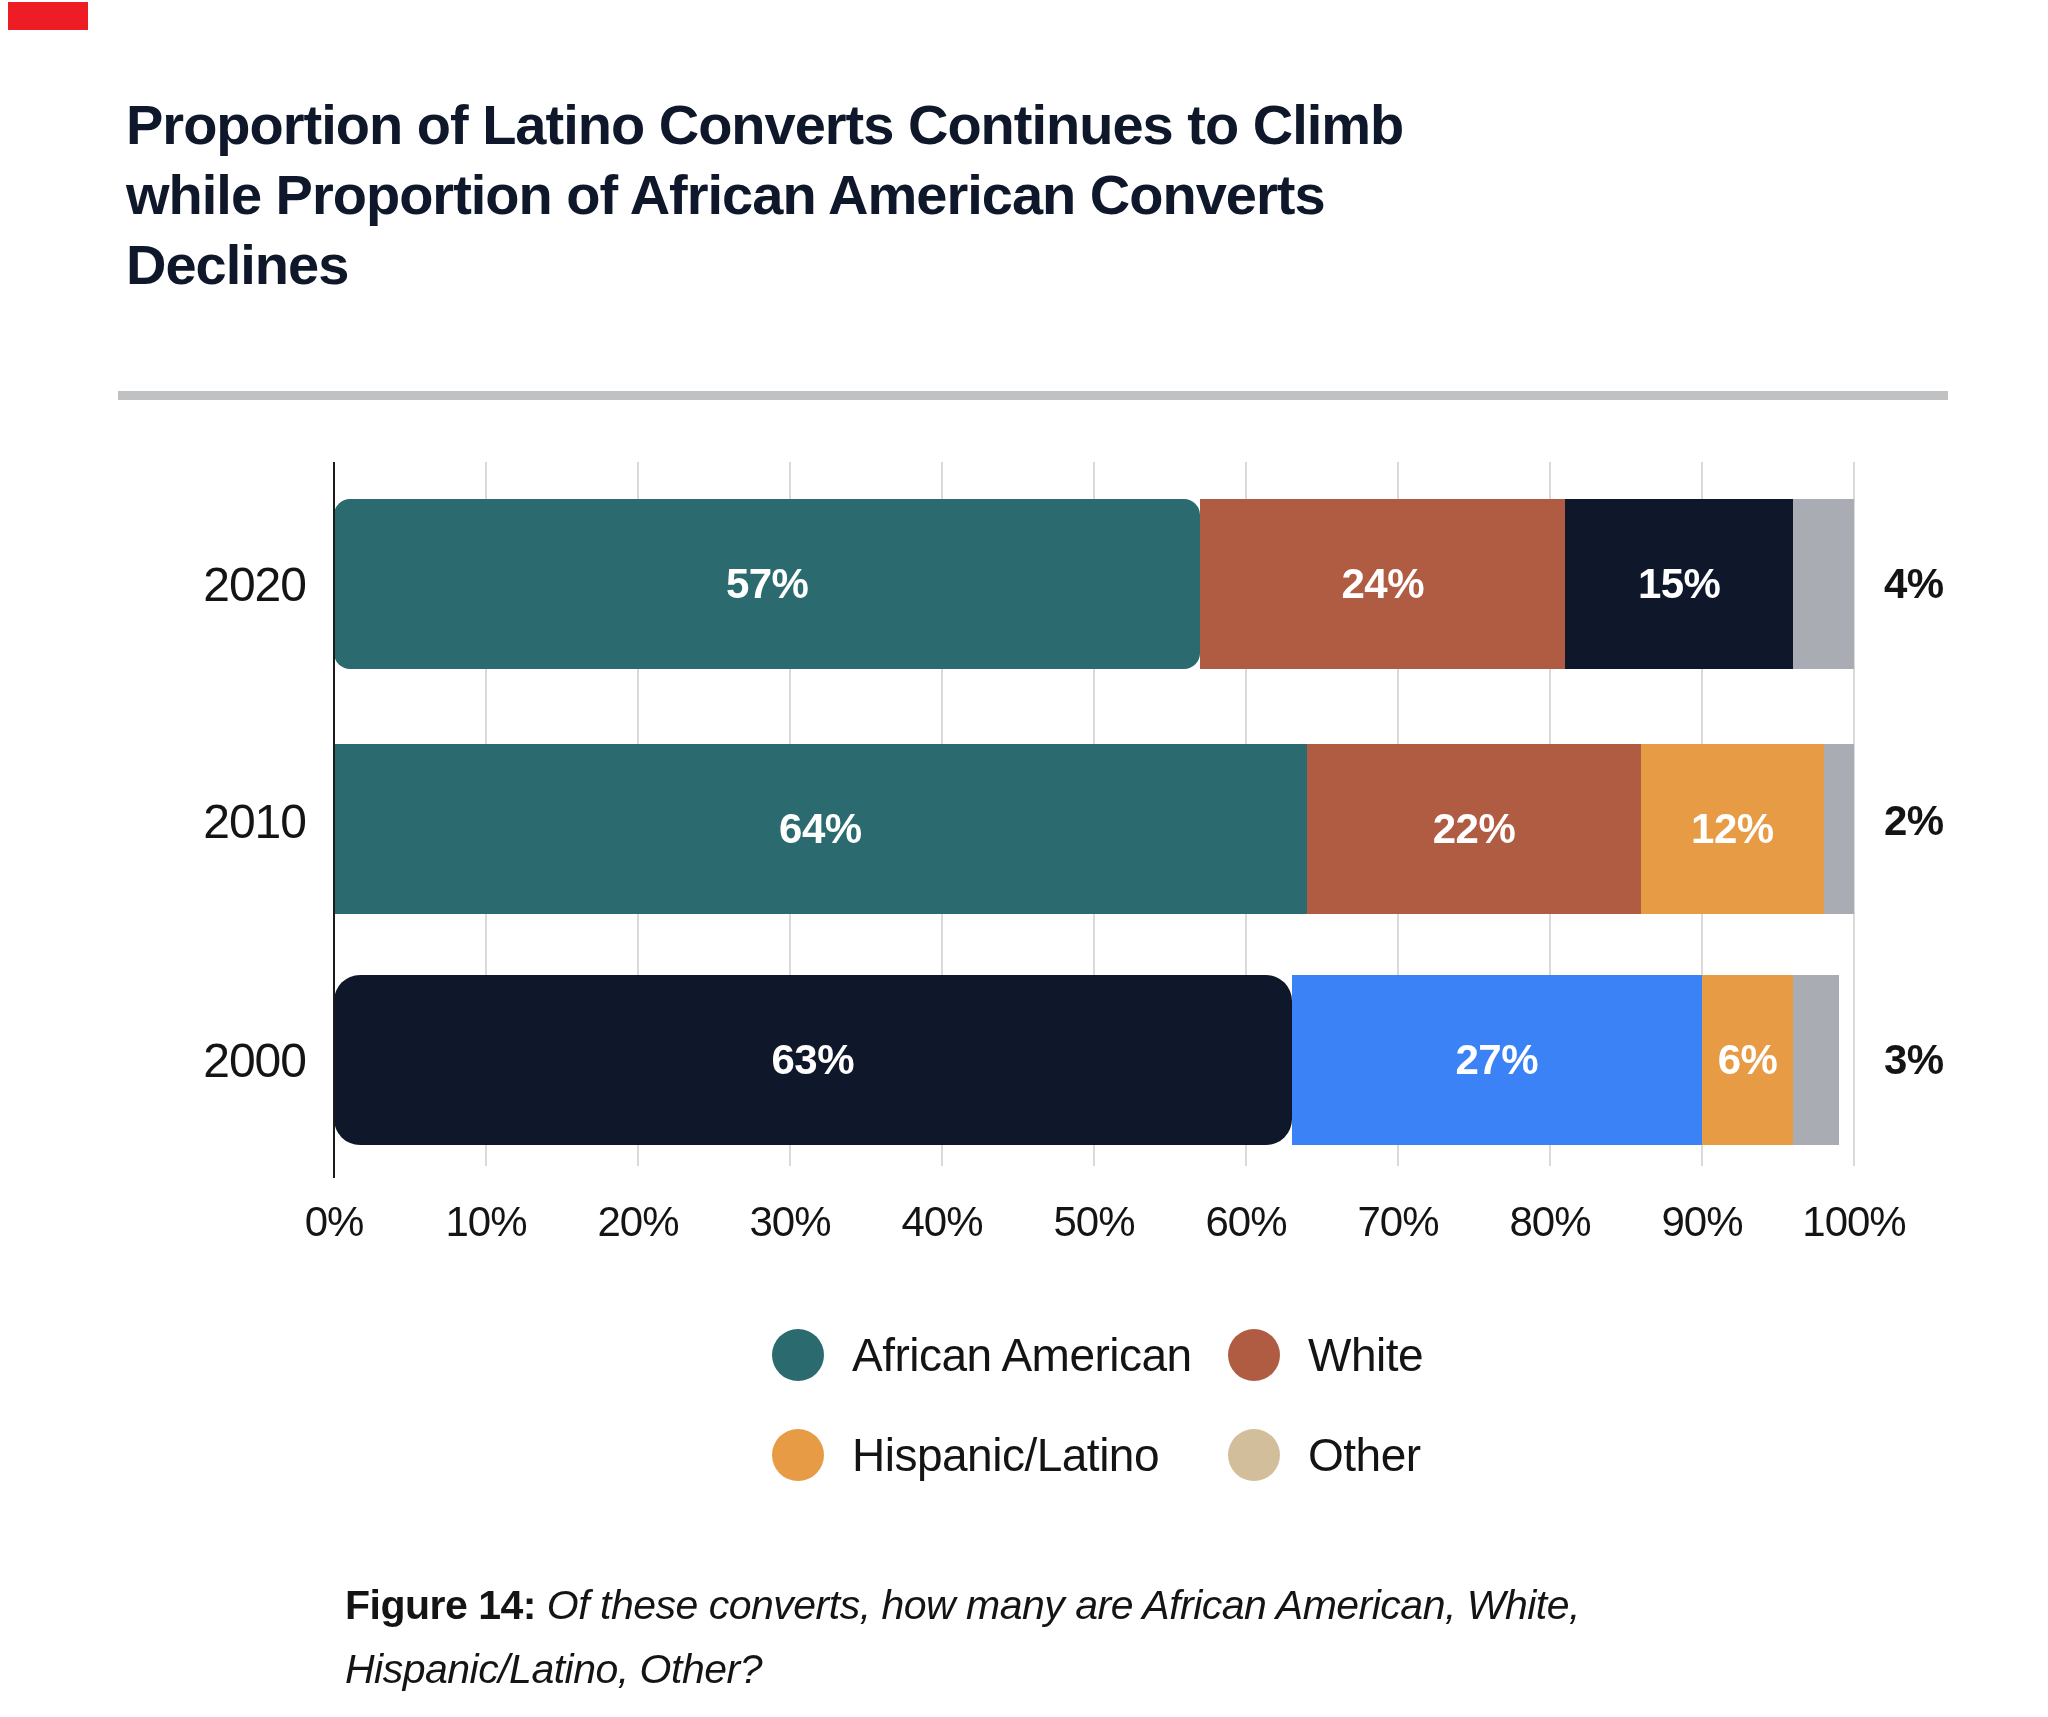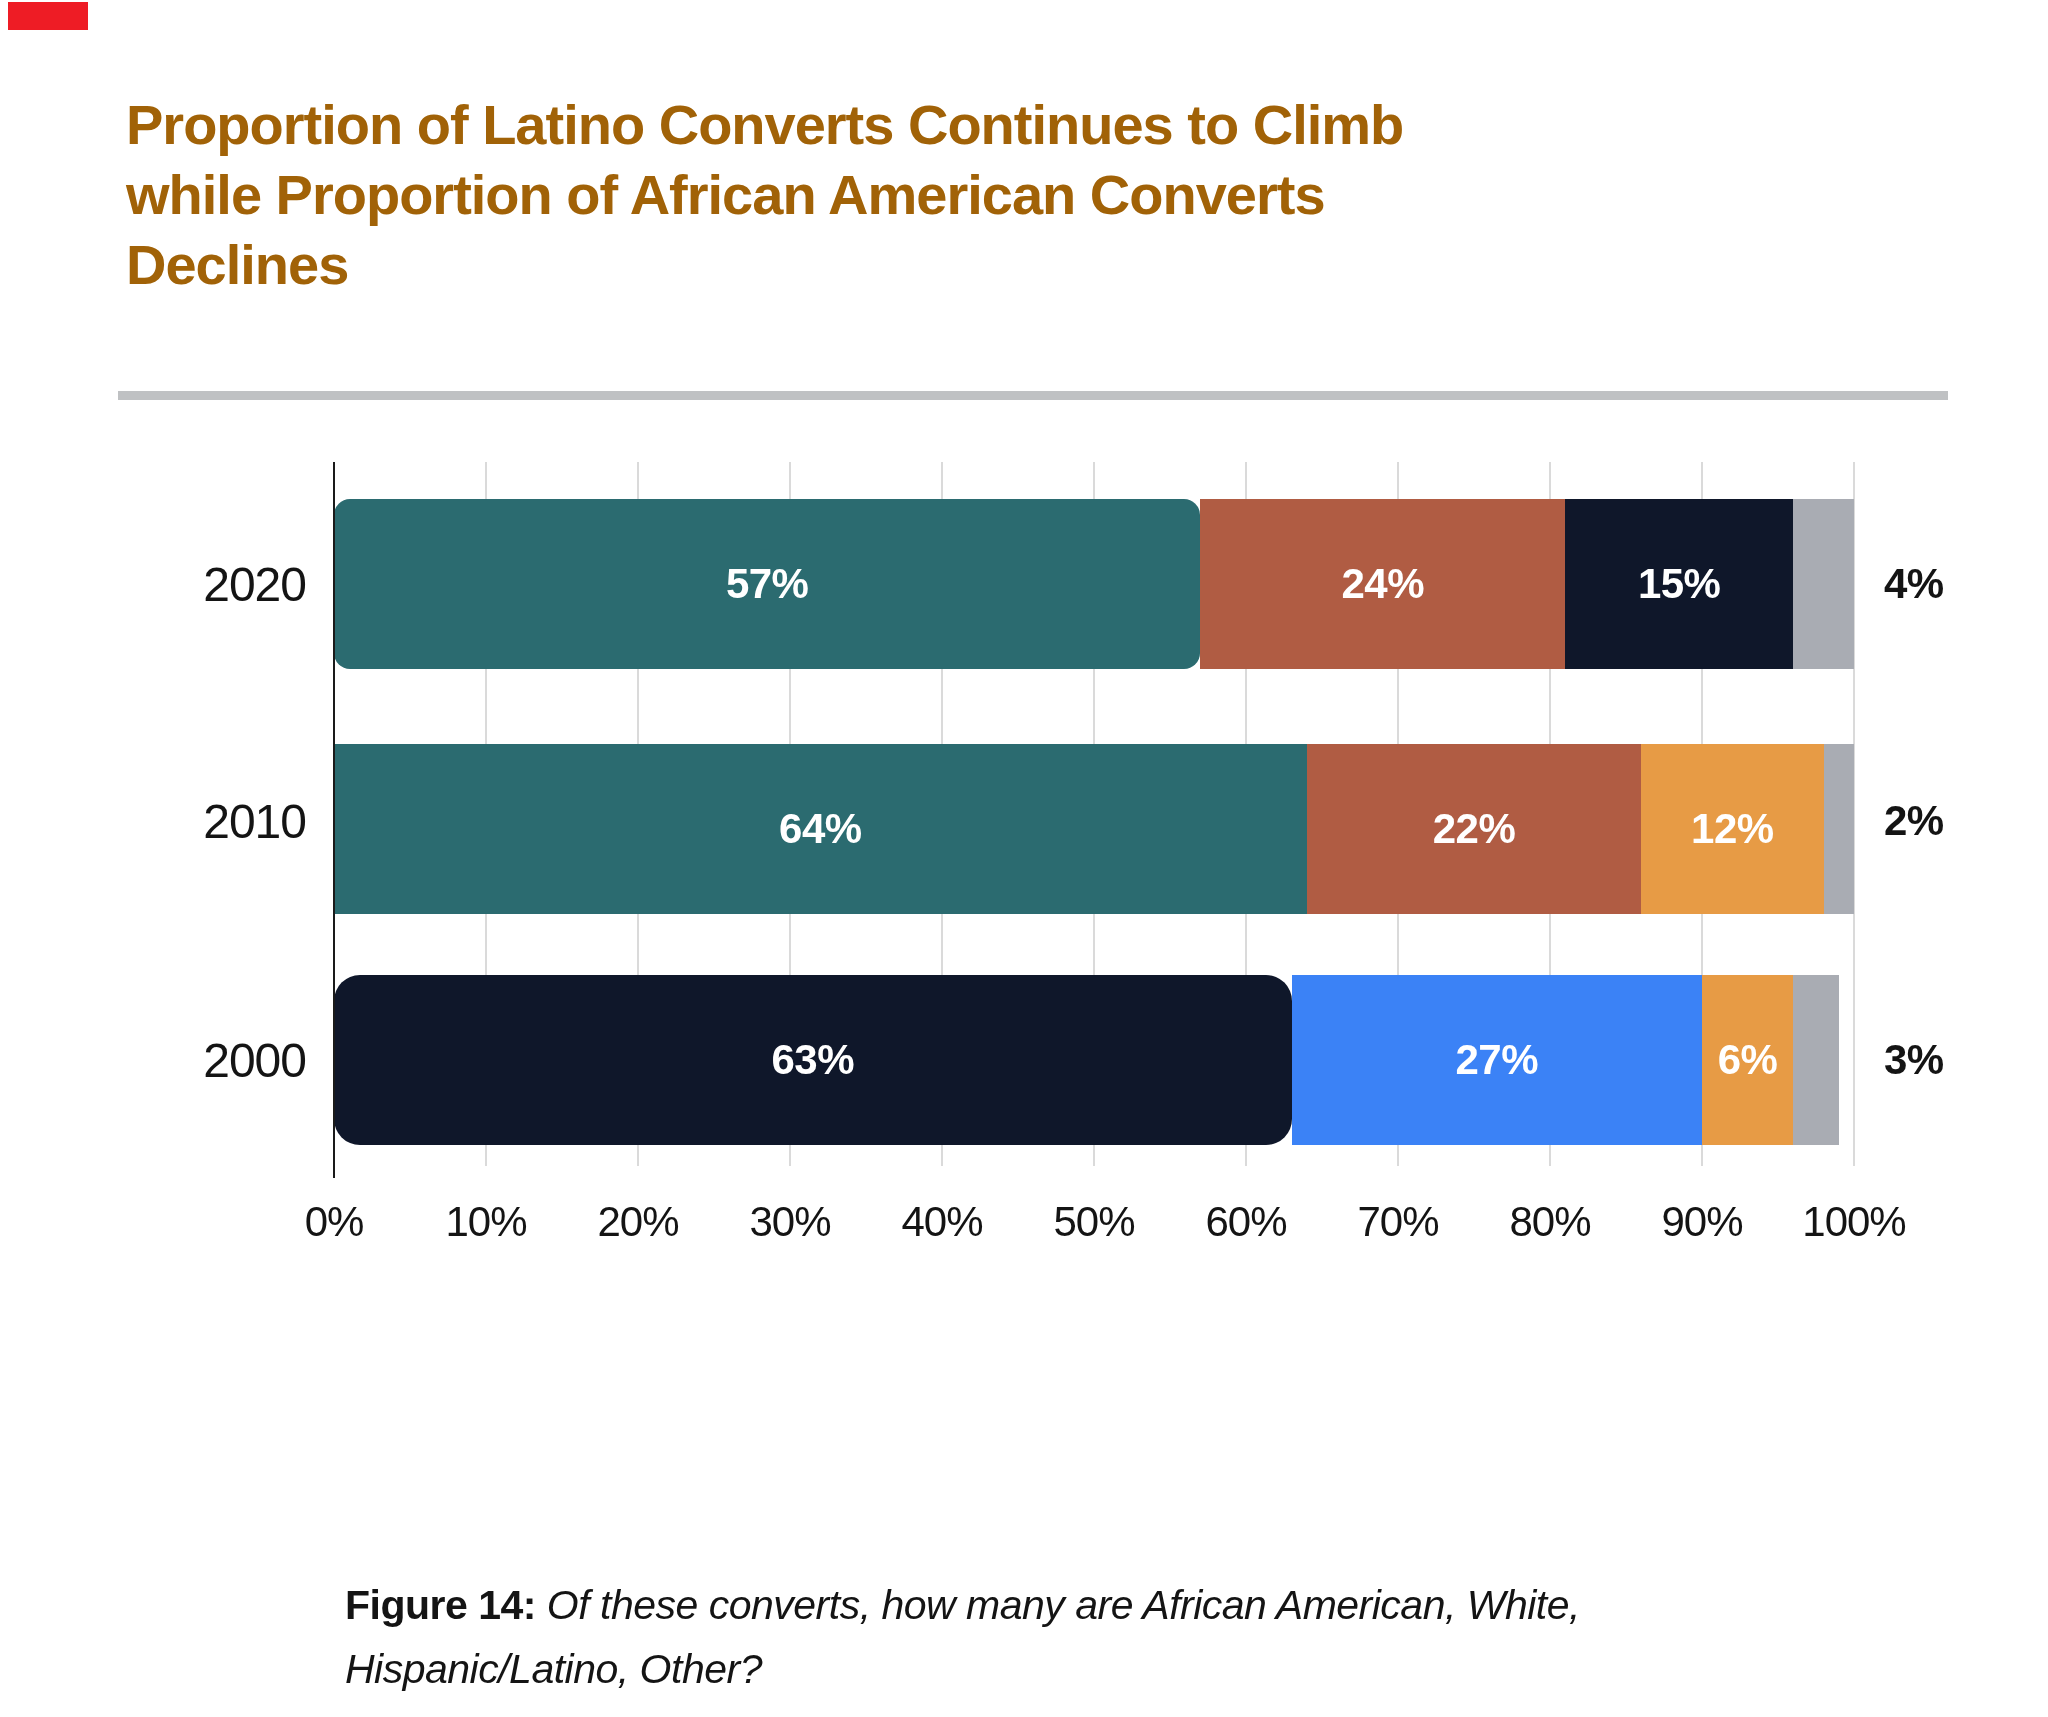--- a/index.html
+++ b/index.html
@@ -1,20 +1,20 @@
 <!DOCTYPE html>
 <html><head>
 <meta charset="utf-8">
 <style>
   html,body{margin:0;padding:0;background:#ffffff;}
   .page{position:relative;width:2048px;height:1717px;background:#ffffff;overflow:hidden;
         font-family:"Liberation Sans","DejaVu Sans",sans-serif;color:#111;}
   .corner-mark{position:absolute;left:8px;top:2px;width:80px;height:28px;background:#ee1c25;}
   .title{position:absolute;left:126px;top:52px;width:1760px;font-size:56px;font-weight:700;
-         line-height:70px;letter-spacing:-1px;color:#a16207;}
+         line-height:70px;letter-spacing:-1px;color:#0f172a;}
   .divider{position:absolute;left:118px;top:391px;width:1830px;height:9px;background:#bfc1c3;}
   
   .plot{position:absolute;left:334px;top:462px;width:1520px;height:704px;}
   .gridline{position:absolute;top:0;width:2px;height:704px;background:#dadada;transform:translateX(-1px);z-index:1;}
   .axisline{background:#1a1a1a;height:716px;z-index:3;}
   .bar-row{position:absolute;left:0;width:100%;height:170px;display:flex;z-index:2;}
   .seg{height:100%;display:flex;align-items:center;justify-content:center;overflow:visible;}
   .seg-label{color:#ffffff;font-weight:700;font-size:42px;letter-spacing:-0.5px;white-space:nowrap;}
   .year-label{position:absolute;left:-232px;width:204px;height:170px;display:flex;align-items:center;
               justify-content:flex-end;font-size:48px;letter-spacing:-1px;color:#141414;z-index:2;}
@@ -110,18 +110,36 @@
       <div class="tick" style="left: 30%;">30%</div>
       <div class="tick" style="left: 40%;">40%</div>
       <div class="tick" style="left: 50%;">50%</div>
       <div class="tick" style="left: 60%;">60%</div>
       <div class="tick" style="left: 70%;">70%</div>
       <div class="tick" style="left: 80%;">80%</div>
       <div class="tick" style="left: 90%;">90%</div>
       <div class="tick" style="left: 100%;">100%</div>
     </div>
 
+  <div class="legend">
+      <div class="legend-item">
+        <div class="legend-swatch" style="background: rgb(43, 107, 112);"></div>
+        <span class="legend-label">African American</span>
+      </div>
+      <div class="legend-item">
+        <div class="legend-swatch" style="background: rgb(176, 92, 67);"></div>
+        <span class="legend-label">White</span>
+      </div>
+      <div class="legend-item">
+        <div class="legend-swatch" style="background: rgb(231, 155, 69);"></div>
+        <span class="legend-label">Hispanic/Latino</span>
+      </div>
+      <div class="legend-item">
+        <div class="legend-swatch" style="background: rgb(211, 190, 156);"></div>
+        <span class="legend-label">Other</span>
+      </div>
+    </div>
 
   <p class="caption">
     <strong class="prefix">Figure 14:</strong>
     <em class="text">Of these converts, how many are African American, White, Hispanic/Latino, Other?</em>
   </p>
 </div>
 
 </body></html>

